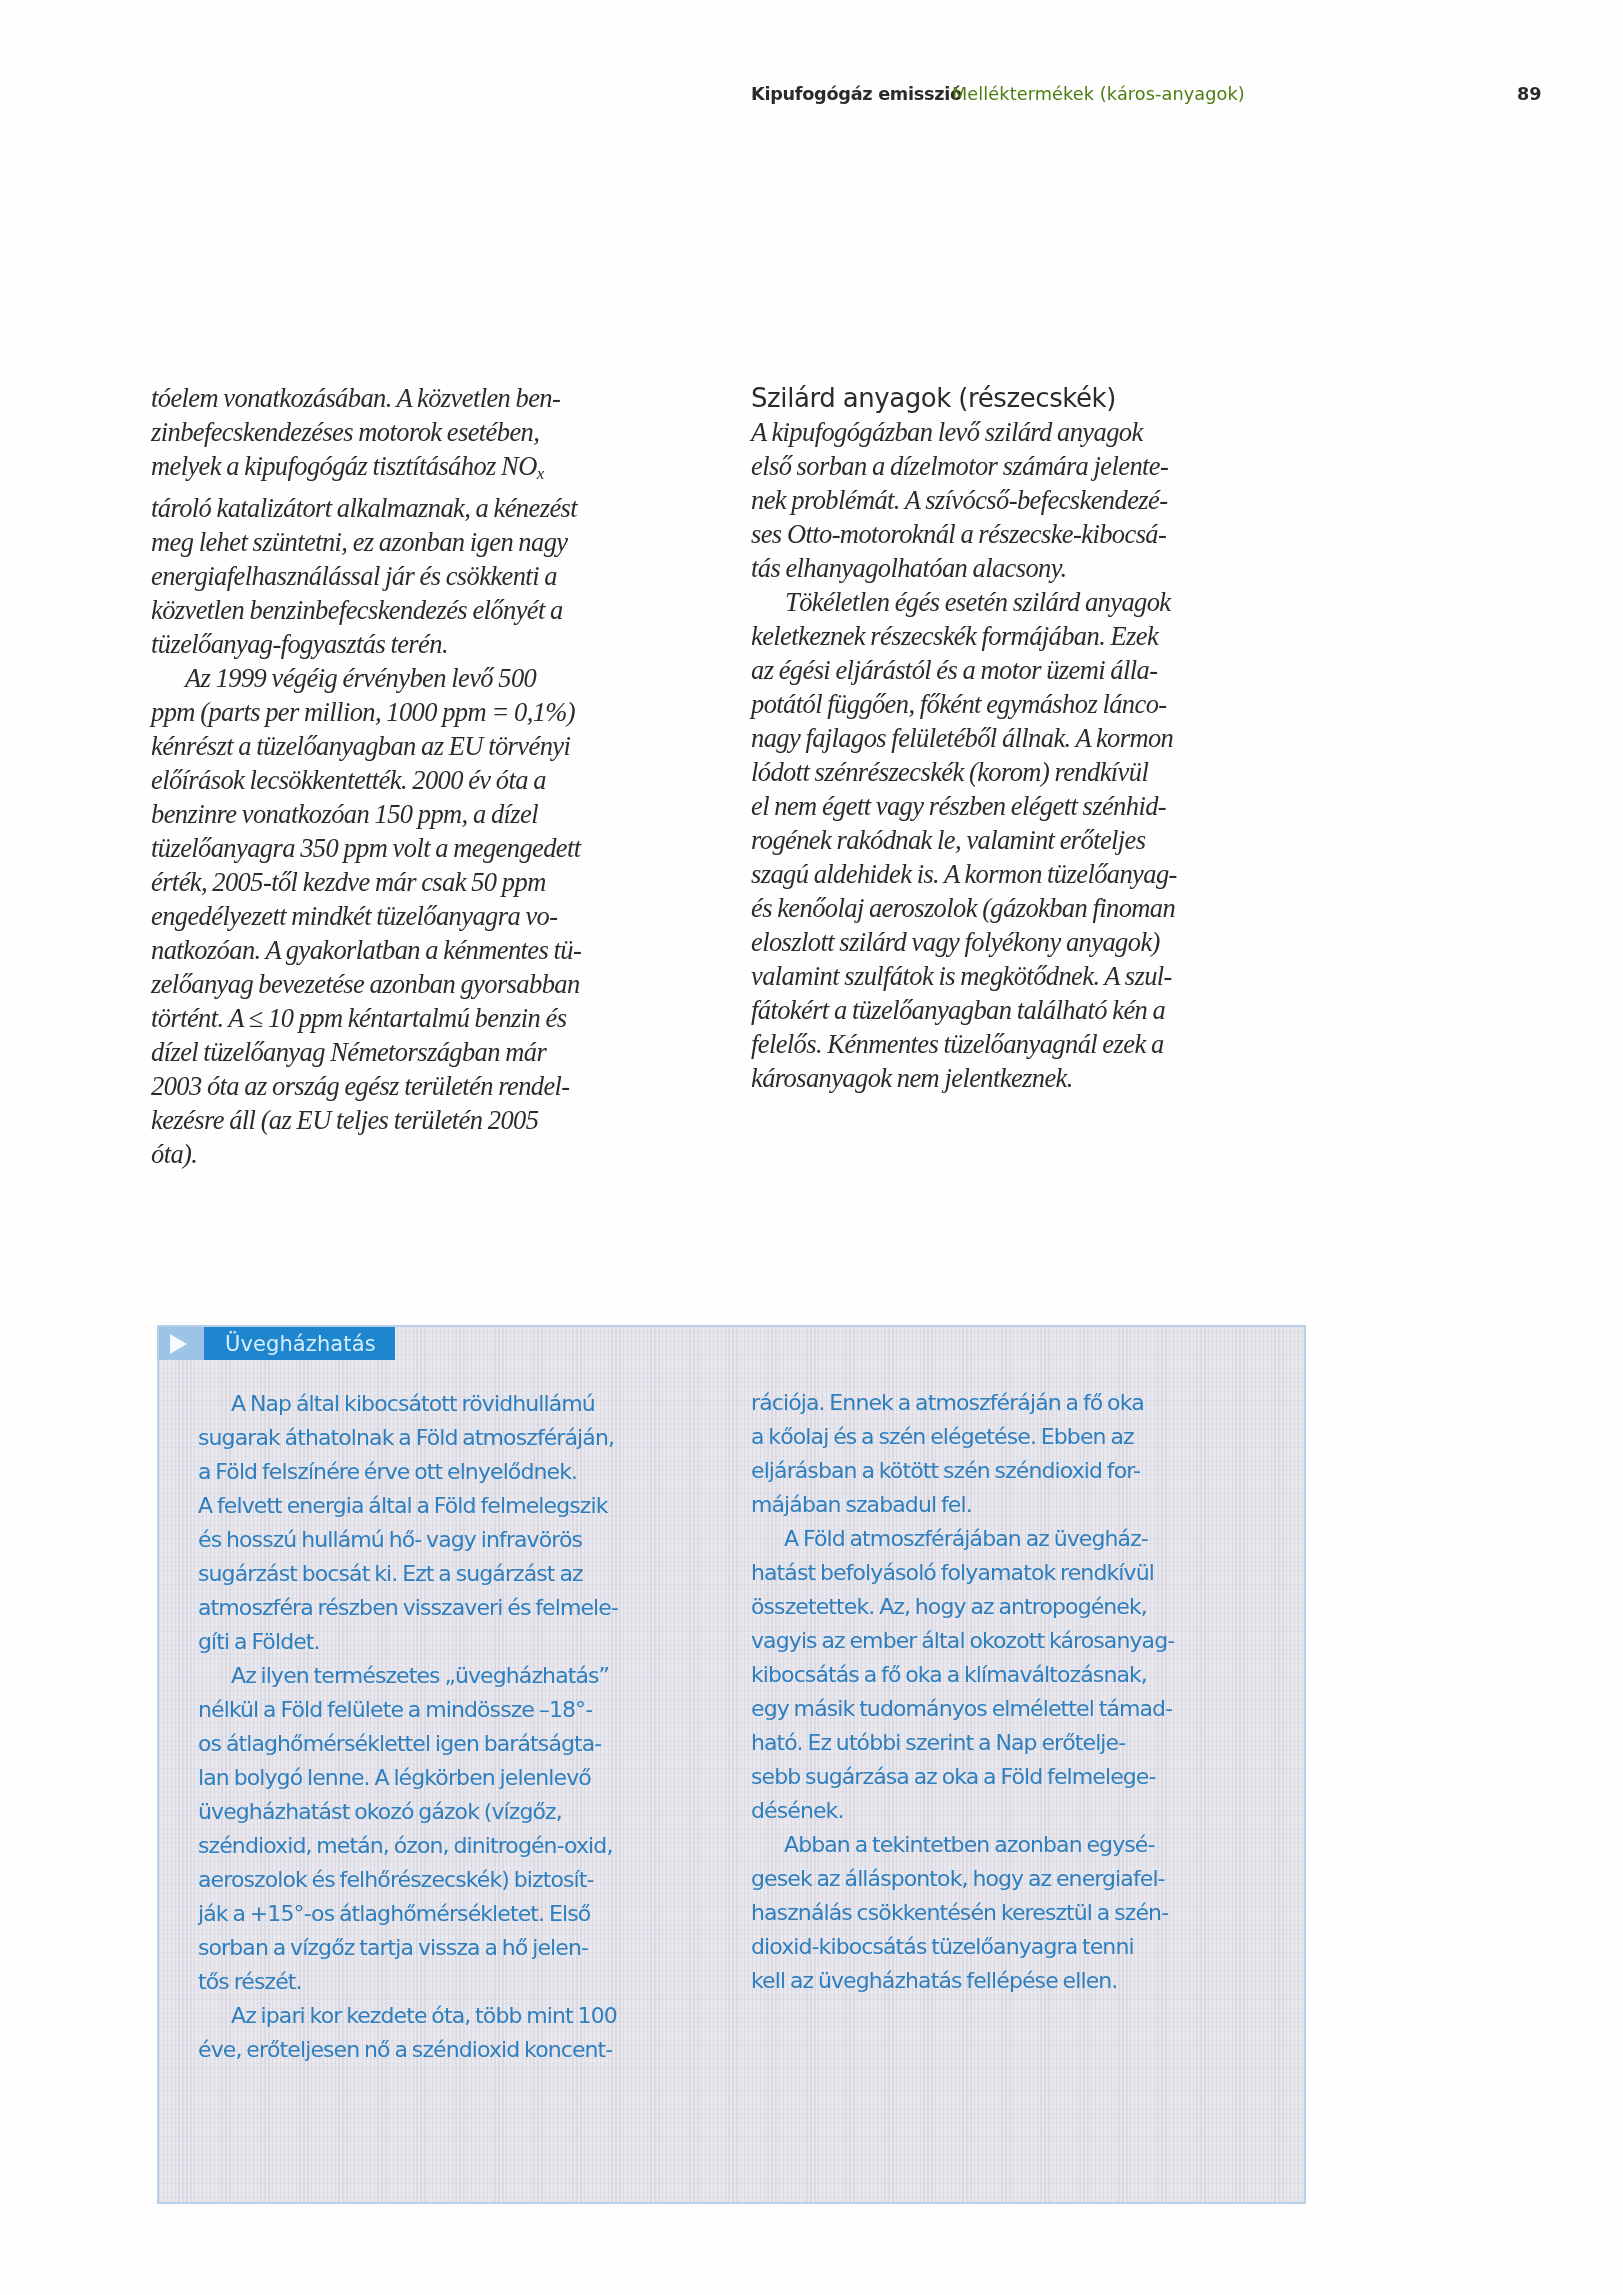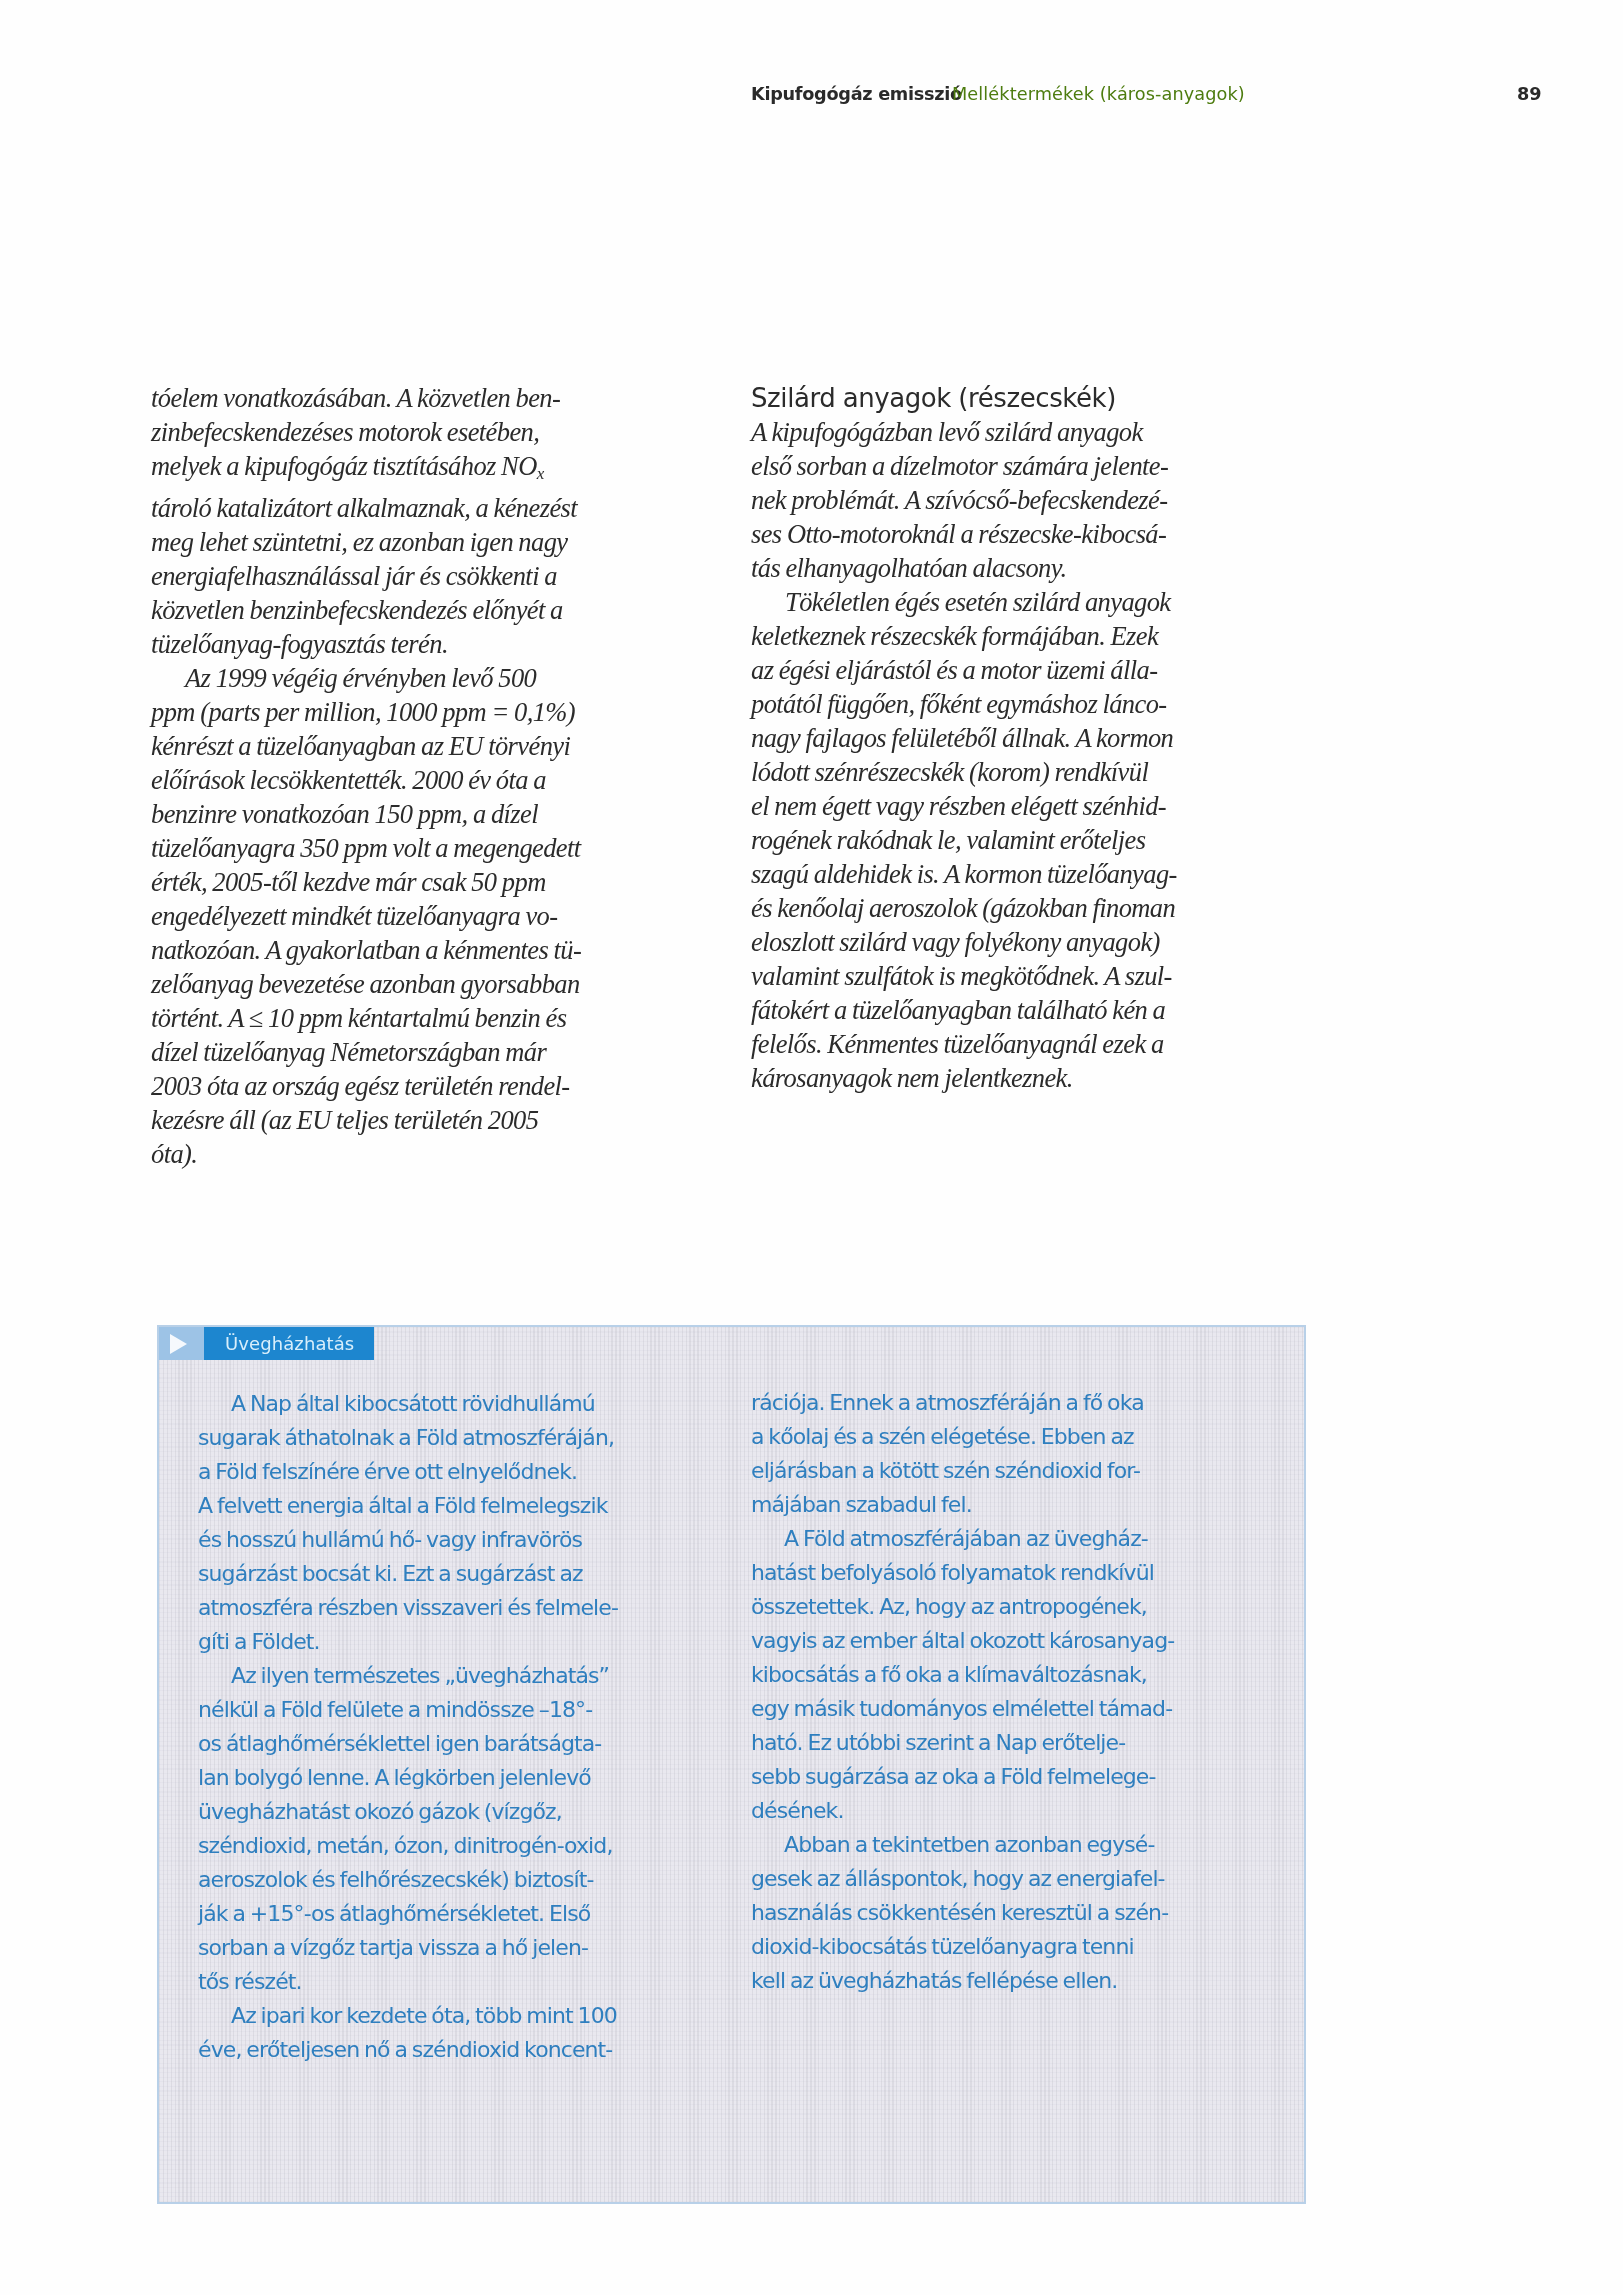--- a/index.html
+++ b/index.html
@@ -23,21 +23,21 @@
 
   
   .infobox { position: absolute; left: 157px; top: 1325px; width: 1149px; height: 879px; box-sizing: border-box; border: 2px solid #b8d0e8; background-color: #e9e8ef;
     background-image:
       repeating-linear-gradient(90deg, rgba(160,160,170,0.18) 0 1.3px, rgba(255,255,255,0) 1.3px 3.9px),
       repeating-linear-gradient(0deg, rgba(200,200,215,0.16) 0 1.3px, rgba(255,255,255,0) 1.3px 4.6px);
   }
   .box-tab { position: absolute; left: 0; top: 0; height: 33px; display: flex; align-items: stretch; }
   .box-tab .arrow-cell { width: 45px; background: #9dc3e6; display: flex; align-items: center; justify-content: center; }
   .box-tab .arrow { width: 0; height: 0; border-top: 10.5px solid transparent; border-bottom: 10.5px solid transparent; border-left: 17px solid #f6f9fd; margin-left: -5.2px; }
-  .box-tab .title-cell { background: #1d86cf; color: #d8eefb; font-family: "DejaVu Sans", sans-serif; font-size: 18px; display: flex; align-items: center; padding: 0 19.6px 0 21px; letter-spacing: 0.1px; }
+  .box-tab .title-cell { background: #1d86cf; color: #d8eefb; font-family: "DejaVu Sans", sans-serif; font-size: 21px; display: flex; align-items: center; padding: 0 19.6px 0 21px; letter-spacing: 0.1px; }
 
   .box-col { position: absolute; top: 60px; width: 543px; font-family: "DejaVu Sans", sans-serif; font-size: 22px; line-height: 34px; color: #2f7fbf; letter-spacing: -0.9px; word-spacing: -1.3px; }
   .box-col-left { left: 39px; }
   .box-col-right { left: 592px; top: 59px; }
   .box-col p { margin: 0; }
   .box-col .line { display: block; white-space: nowrap; }
 </style>
 </head>
 <body>
 

